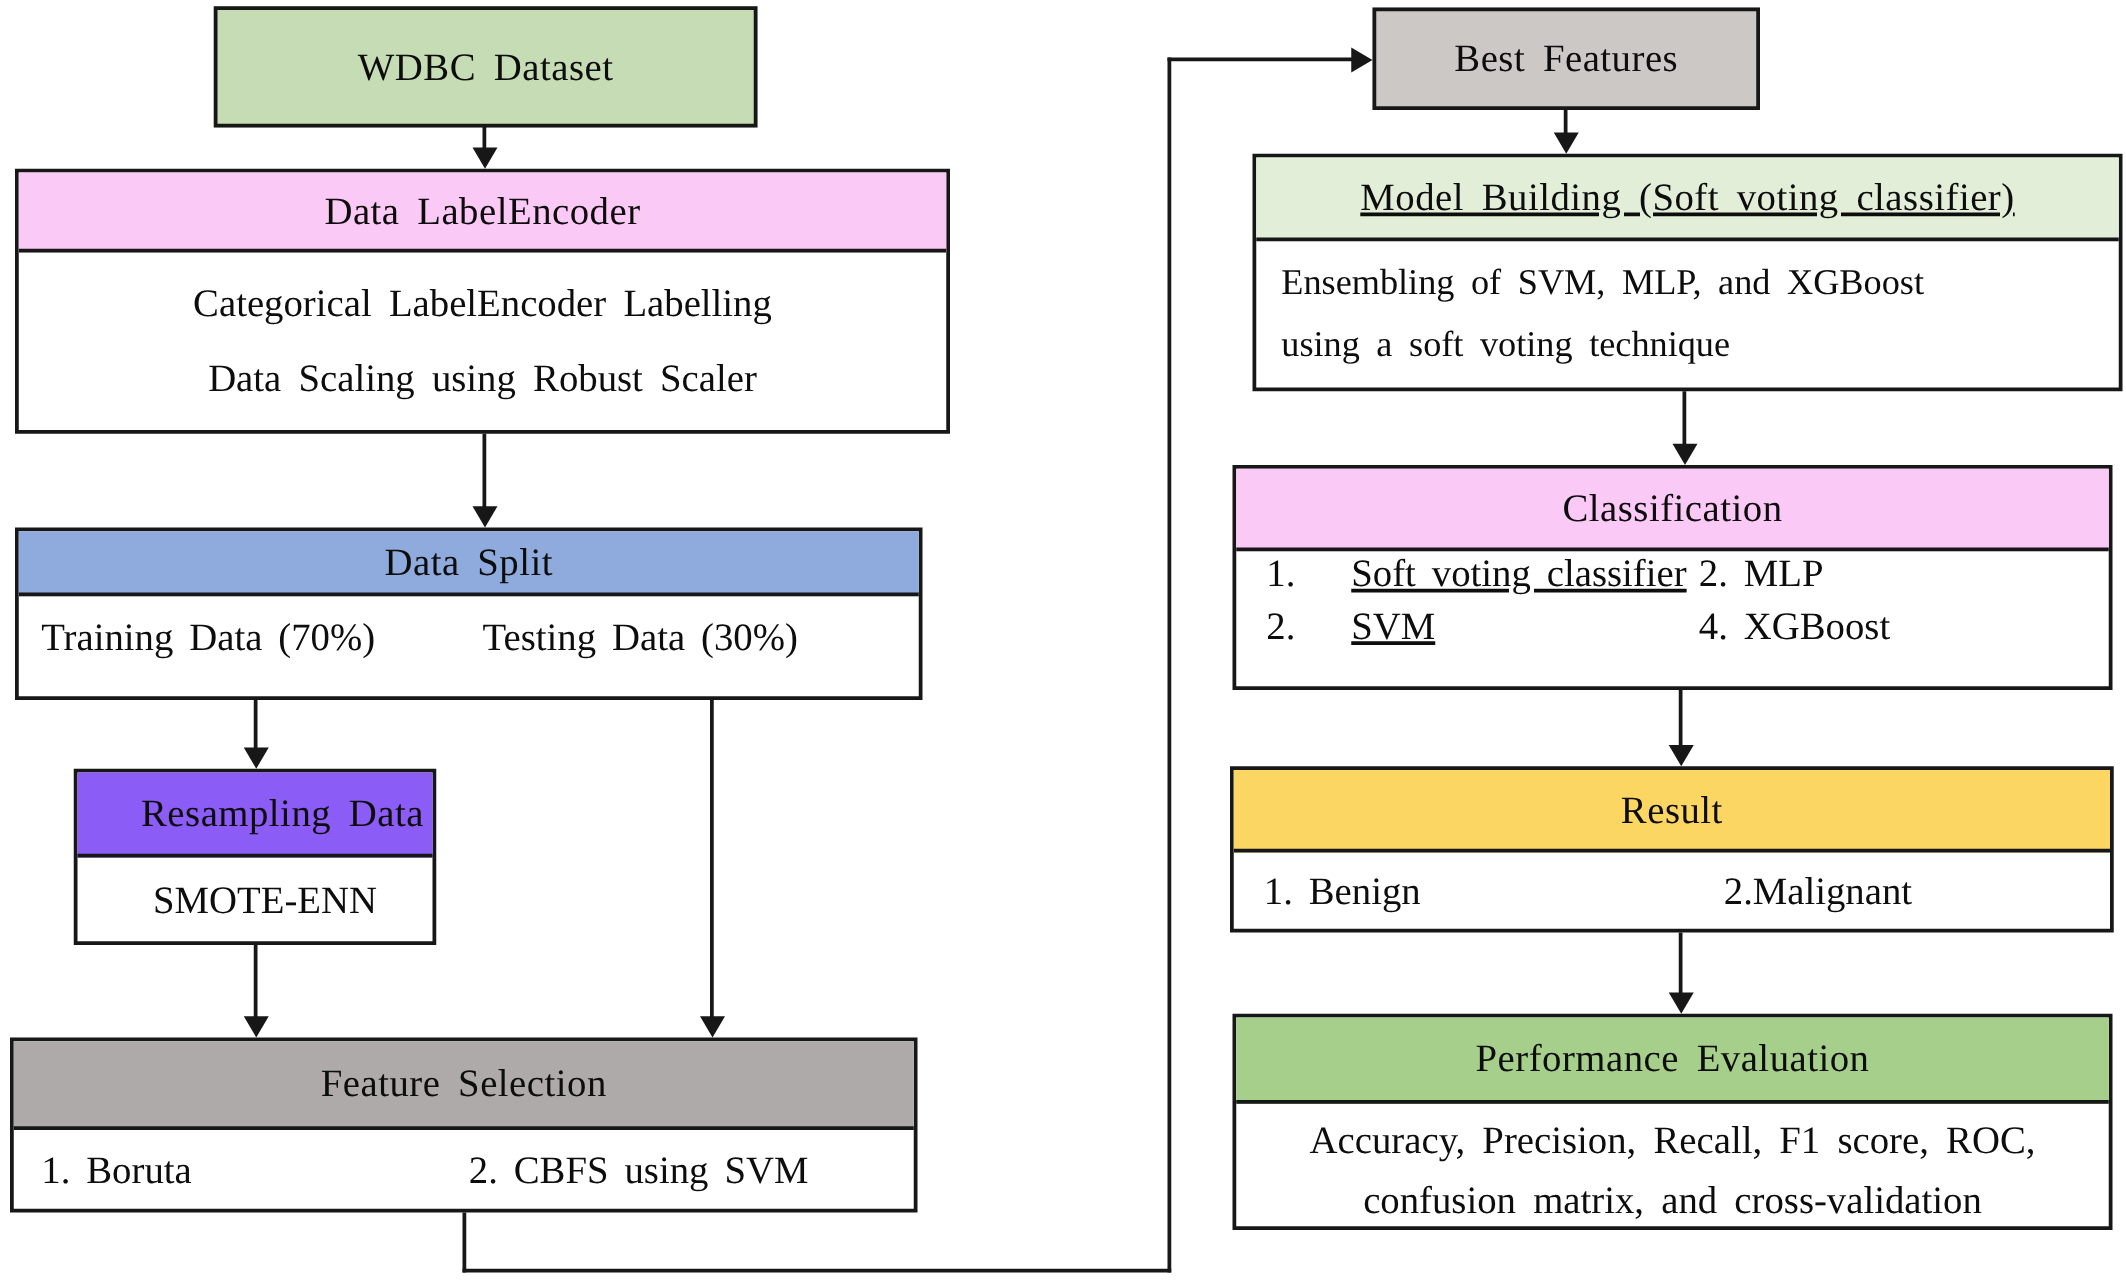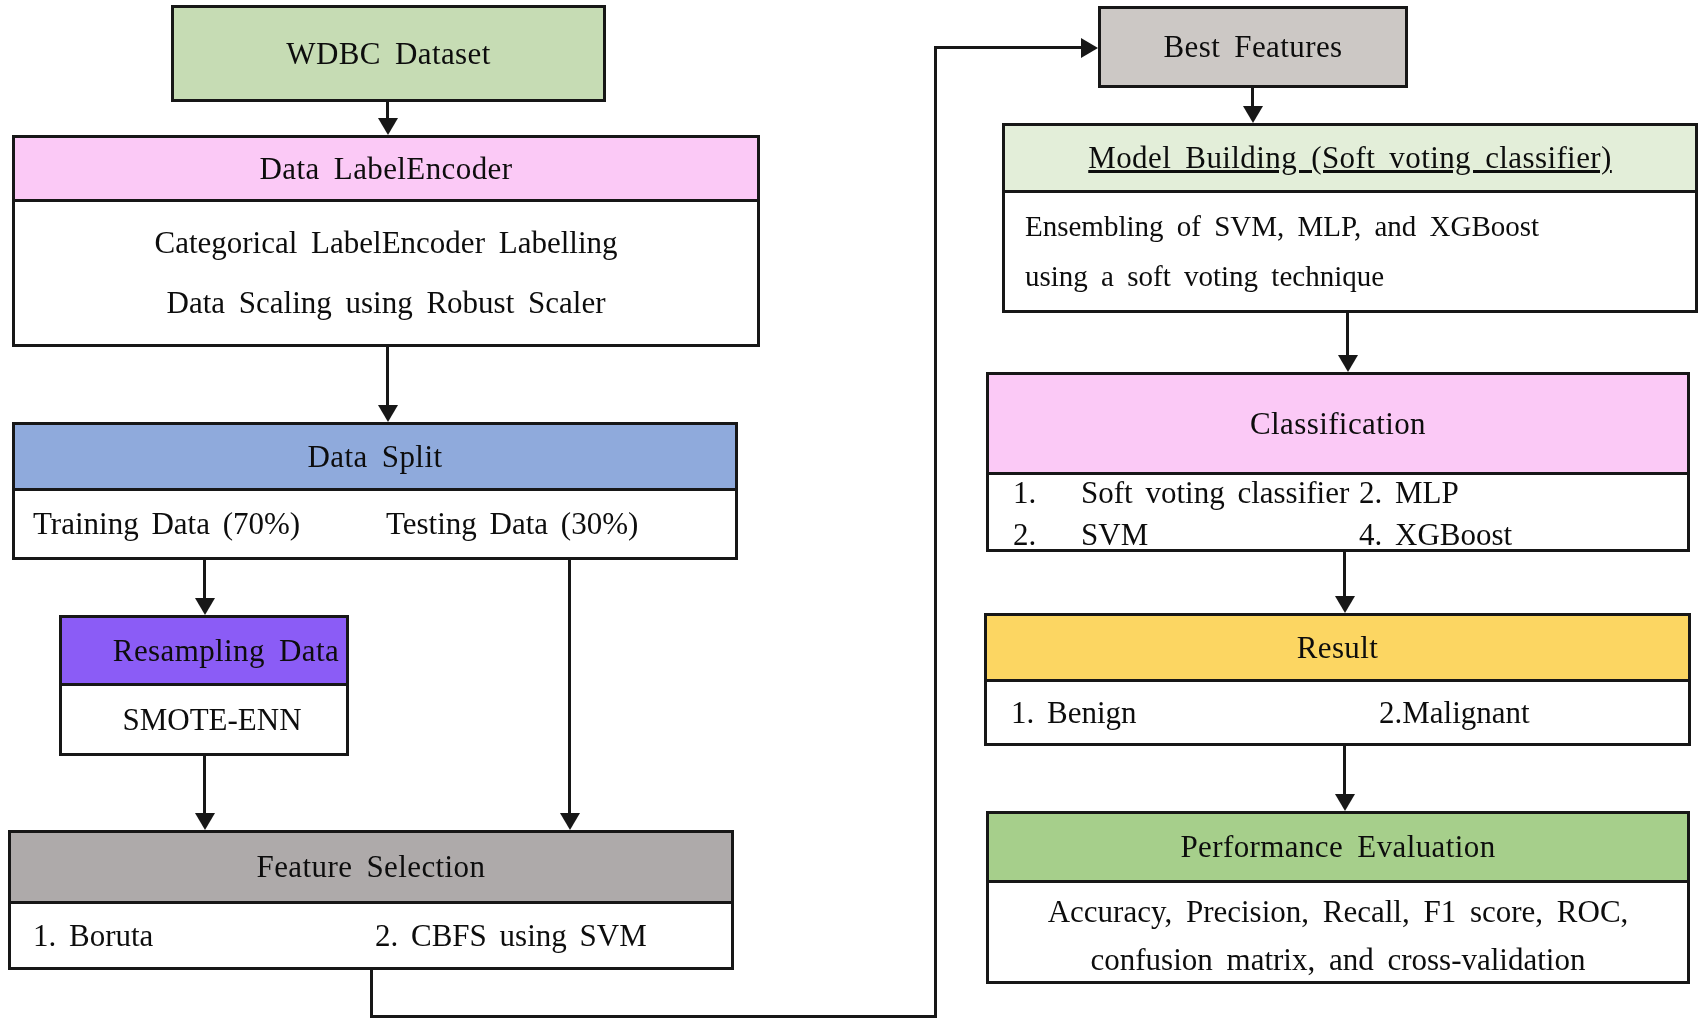--- a/index.html
+++ b/index.html
@@ -53,53 +53,53 @@
   }
   .bd-row { font-size: 31px; word-spacing: 5px; }
   .bd-row span { position: absolute; white-space: nowrap; }
 
   
   #wdbc           { left: 171px;  top: 5px;    width: 435px; height: 97px; background: #c6dcb4; }
   #preprocessing  { left: 12px;   top: 135px;  width: 748px; height: 212px; }
   #preprocessing .hd { height: 64px; background: #fbc9f6; }
   #preprocessing .bd { height: 142px; }
   #datasplit      { left: 12px;   top: 422px;  width: 726px; height: 138px; }
-  #datasplit .hd  { height: 66px; background: #8faadc; }
+  #datasplit .hd  { height: 52px; background: #8faadc; }
   #datasplit .bd  { height: 66px; }
   #resampling     { left: 59px;   top: 615px;  width: 290px; height: 141px; }
   #resampling .hd { height: 68px; background: #8b5cf6; padding-left: 44px; }
   #resampling .bd { height: 67px; padding-left: 16px; }
   #featuresel     { left: 8px;    top: 830px;  width: 726px; height: 140px; }
   #featuresel .hd { height: 71px; background: #aeaaaa; }
   #featuresel .bd { height: 63px; }
   #bestfeatures   { left: 1098px; top: 6px;    width: 310px; height: 82px; background: #ccc8c5; }
   #modelbuilding  { left: 1002px; top: 123px;  width: 696px; height: 190px; }
   #modelbuilding .hd { height: 67px; background: #e3eed9; text-decoration: underline; }
   #modelbuilding .bd { height: 117px; }
   #classification { left: 986px;  top: 372px;  width: 704px; height: 180px; }
-  #classification .hd { height: 100px; background: #fbc9f6; }
+  #classification .hd { height: 66px; background: #fbc9f6; }
   #classification .bd { height: 84px; }
   #result         { left: 984px;  top: 613px;  width: 707px; height: 133px; }
   #result .hd     { height: 66px; background: #fcd662; }
   #result .bd     { height: 61px; }
   #perf           { left: 986px;  top: 811px;  width: 704px; height: 173px; }
   #perf .hd       { height: 69px; background: #a6cf8b; }
   #perf .bd       { height: 106px; }
 
   
   #datasplit  .bd-row span.c1 { left: 18px;  top: 50%; transform: translateY(-50%); }
   #datasplit  .bd-row span.c2 { left: 371px; top: 50%; transform: translateY(-50%); }
   #featuresel .bd-row span.c1 { left: 22px;  top: 50%; transform: translateY(-50%); }
   #featuresel .bd-row span.c2 { left: 364px; top: 50%; transform: translateY(-50%); }
   #result     .bd-row span.c1 { left: 24px;  top: 50%; transform: translateY(-50%); }
   #result     .bd-row span.c2 { left: 392px; top: 50%; transform: translateY(-50%); }
 
   .cls-row { position: relative; height: 42px; }
   .cls-row span.num  { left: 24px; }
-  .cls-row span.item { left: 92px; }
+  .cls-row span.item { left: 92px; text-decoration: underline; }
   .cls-row span.rgt  { left: 370px; }
   #classification .bd { display: flex; flex-direction: column; justify-content: space-evenly; font-size: 31px; word-spacing: 5px; }
 
   
   .line { position: absolute; background: #171717; }
   .ah-down {
     position: absolute; width: 0; height: 0;
     border-left: 10px solid transparent;
     border-right: 10px solid transparent;
     border-top: 17px solid #171717;

